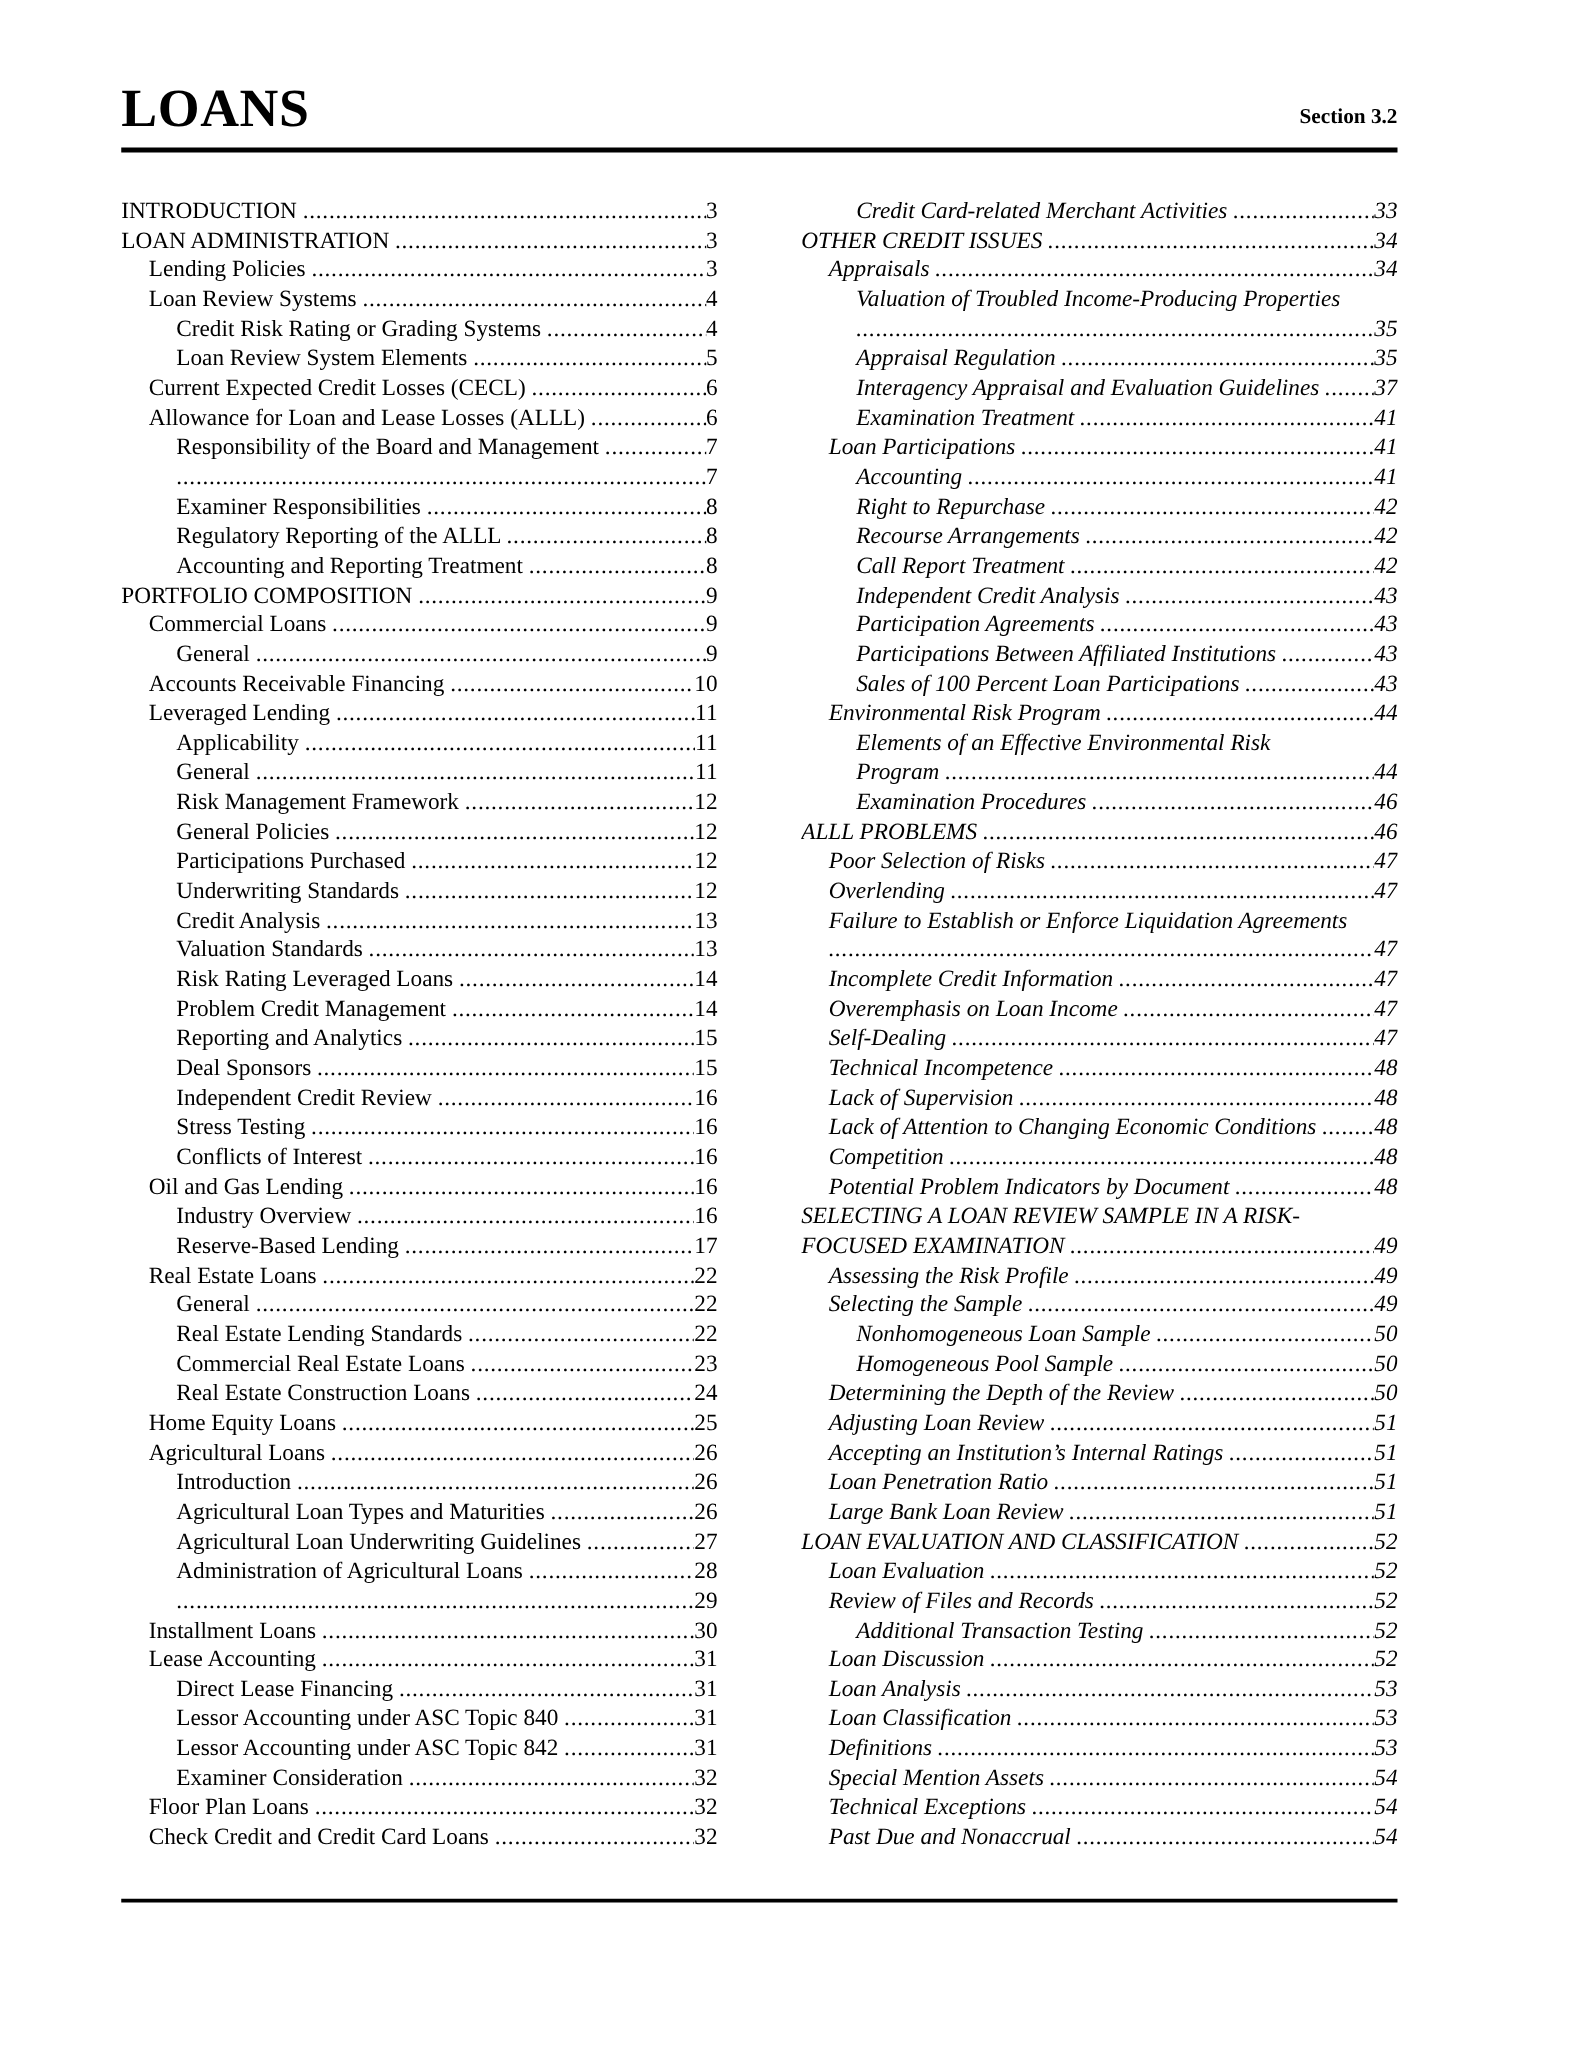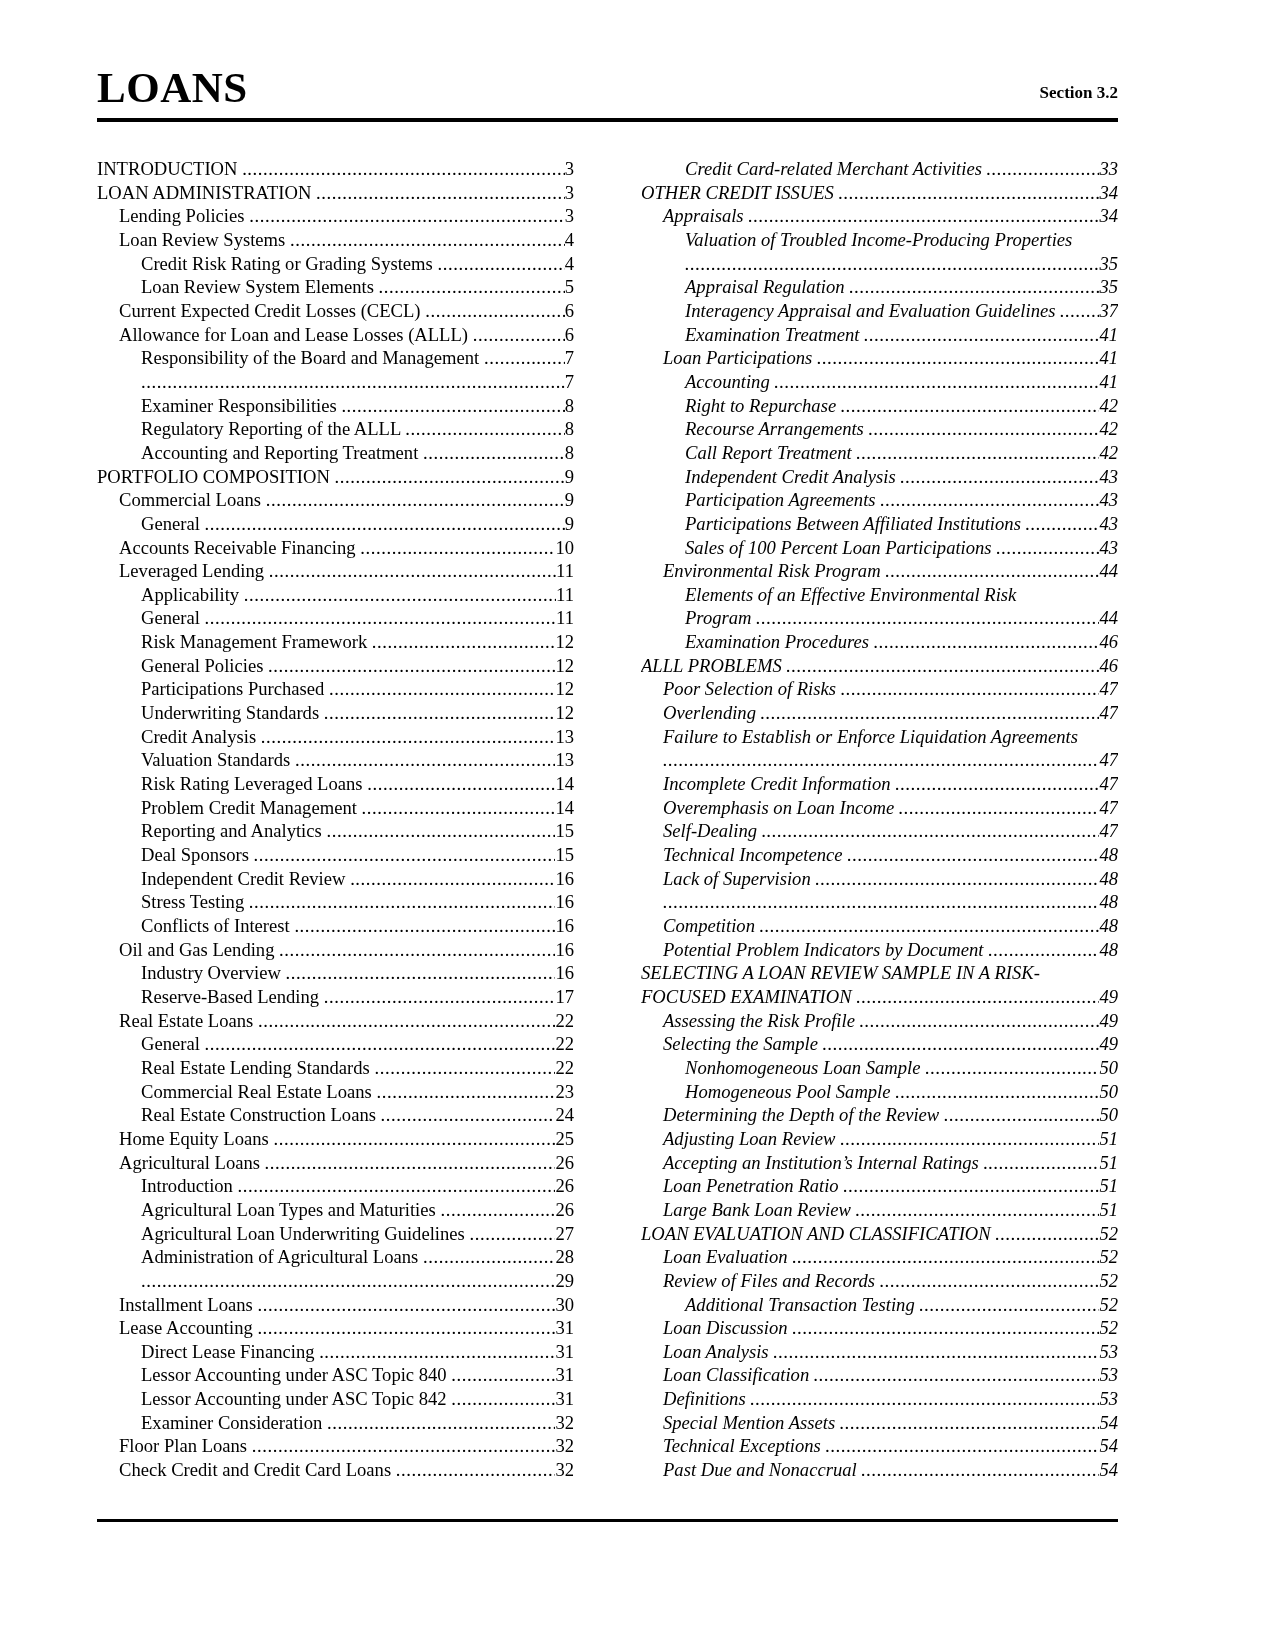--- a/index.html
+++ b/index.html
@@ -567,20 +567,21 @@
           <span class="label">Technical Incompetence </span>
           <span class="leader">........................................................................................................................................................................................................</span>
           <span class="pageno">48</span>
         </div>
         <div class="entry lv1">
           <span class="label">Lack of Supervision </span>
           <span class="leader">........................................................................................................................................................................................................</span>
           <span class="pageno">48</span>
         </div>
         <div class="entry lv1">
+          <span class="label">Lack of Attention to Changing Economic Conditions </span>
           <span class="leader">........................................................................................................................................................................................................</span>
           <span class="pageno">48</span>
         </div>
         <div class="entry lv1">
           <span class="label">Competition </span>
           <span class="leader">........................................................................................................................................................................................................</span>
           <span class="pageno">48</span>
         </div>
         <div class="entry lv1">
           <span class="label">Potential Problem Indicators by Document </span>

